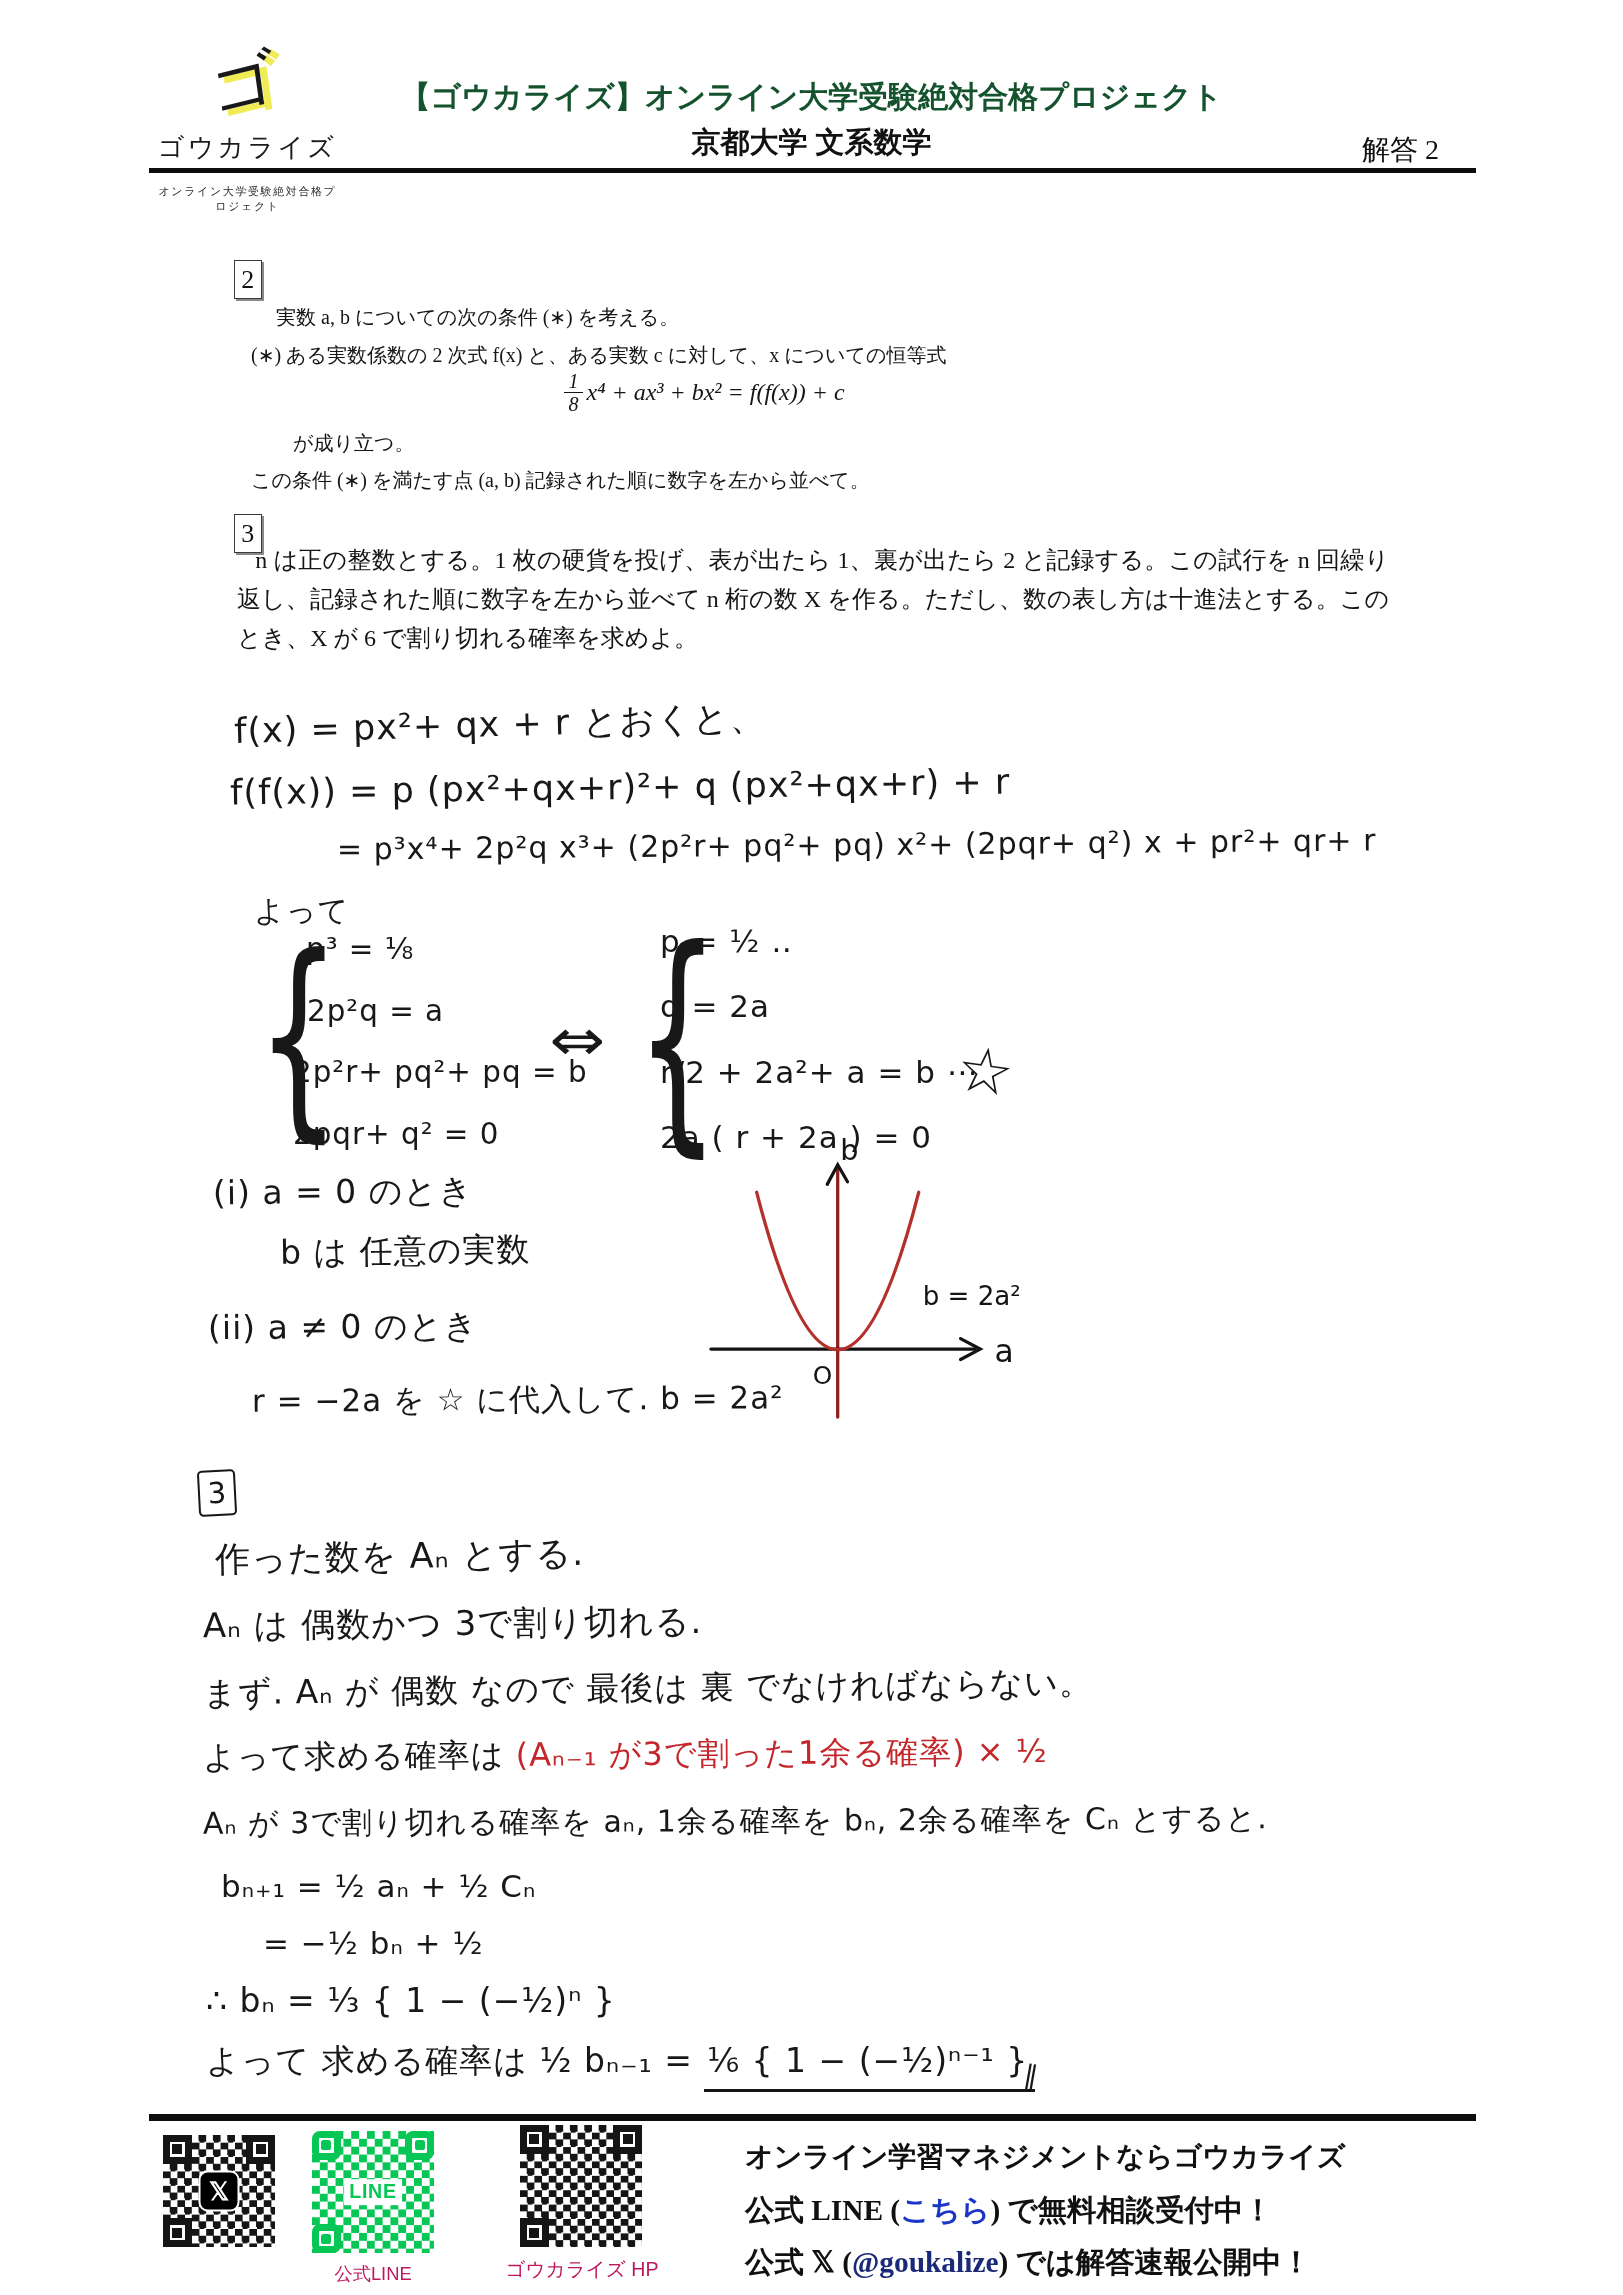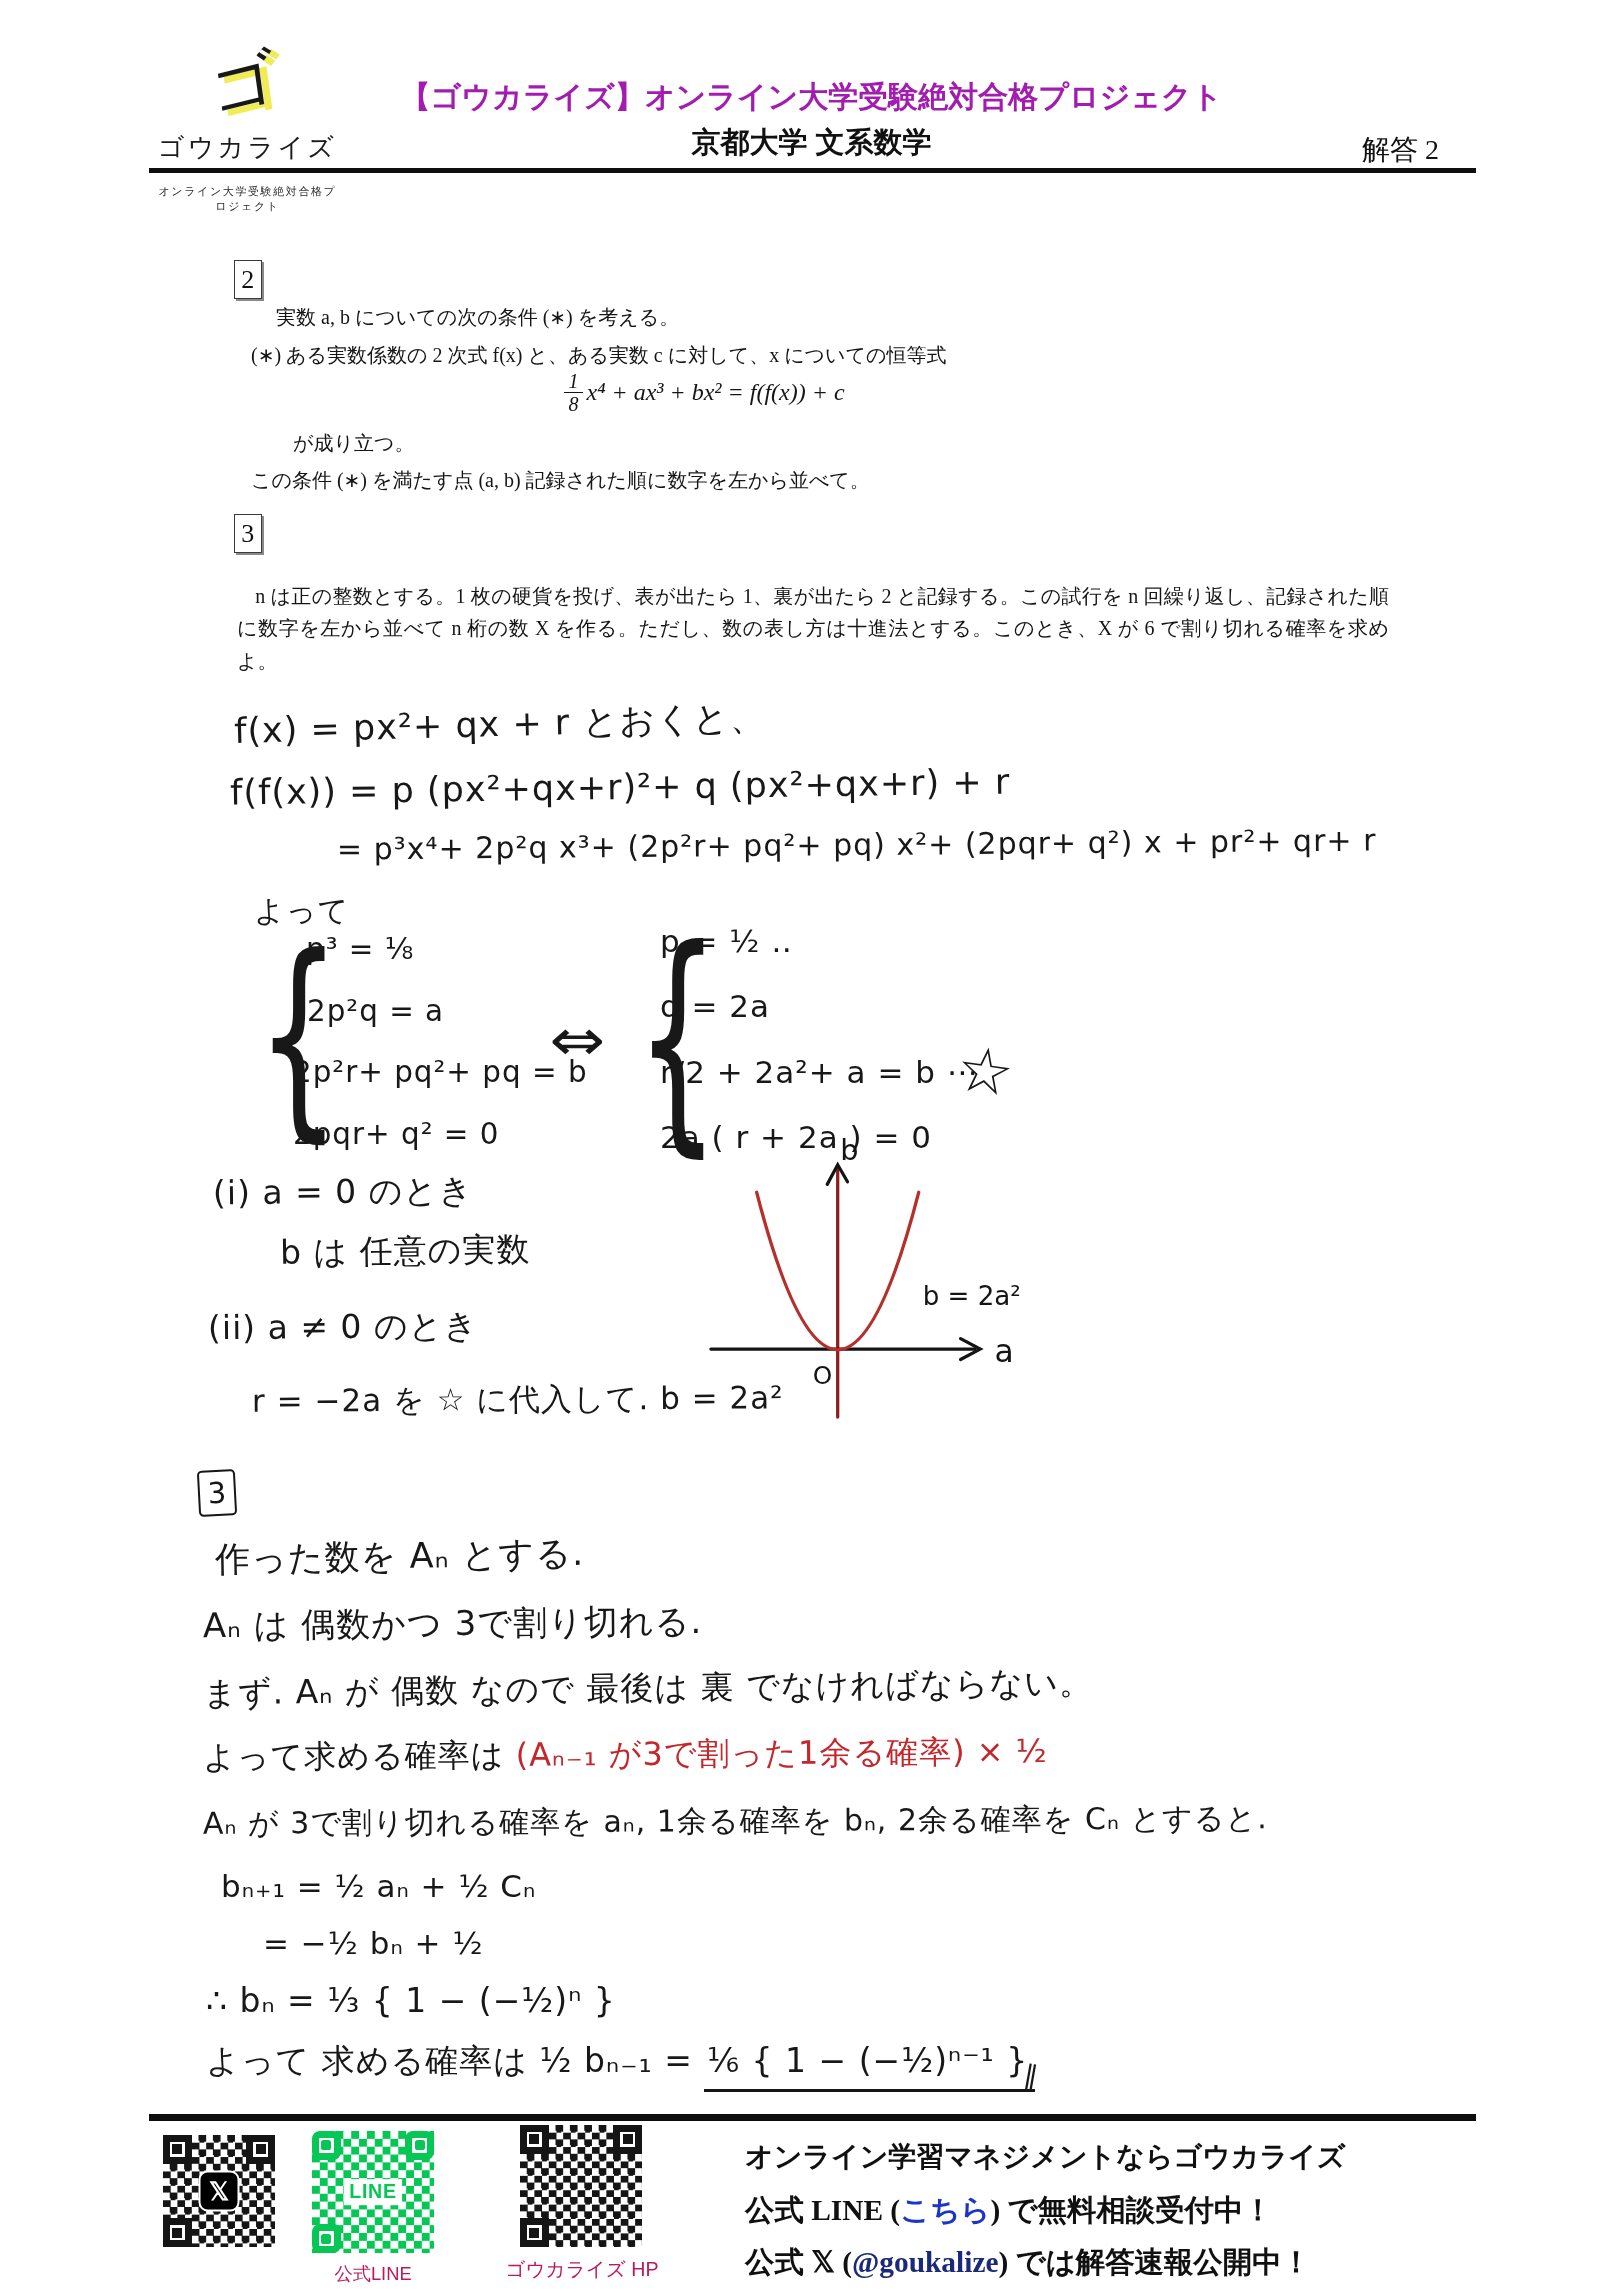--- a/index.html
+++ b/index.html
@@ -8,30 +8,30 @@
 
   .abs { position:absolute; white-space:nowrap; }
 
   
   .logo-wrap { position:absolute; left:156px; top:42px; width:183px; text-align:center; }
   .logo-mark { position:relative; height:84px; width:85px; margin:0 auto; }
   .logo-mark .y { position:absolute; left:11.8px; top:1.3px; font-size:65px; font-weight:700; color:#f0ec55; transform:rotate(-14deg) skewX(-6deg); }
   .logo-mark .k { position:absolute; left:5.2px; top:-2.6px; font-size:65px; font-weight:400; color:#181818; transform:rotate(-14deg) skewX(-6deg); }
   .logo-name { font-size:26px; letter-spacing:3.3px; color:#1b1b1b; font-weight:500; margin-top:3.9px; }
   .logo-tag { font-size:11px; letter-spacing:1.6px; color:#2e2e2e; margin-top:19px; font-family:"Liberation Serif", serif; }
-  .h-title { left:50%; transform:translateX(-50%); top:77px; font-size:30px; font-weight:700; color:#a21caf; }
+  .h-title { left:50%; transform:translateX(-50%); top:77px; font-size:30px; font-weight:700; color:#14532d; }
   .h-sub { left:50%; transform:translateX(-50%); top:123px; font-size:29px; font-weight:700; color:#111; }
   .h-ans { left:1362px; top:131px; font-size:28px; font-family:"Liberation Serif", serif; color:#111; }
   .rule { position:absolute; background:#0e0e0e; }
 
   
   .serif { font-family:"Liberation Serif", serif; color:#151515; }
   .pnum { position:absolute; width:27.5px; height:39px; border:1.3px solid #3a3a3a; box-shadow:2px 2px 0 #8a8a8a; display:flex; align-items:center; justify-content:center; font-family:"Liberation Serif", serif; font-size:26px; color:#111; background:#fff; }
   .ptext { position:absolute; font-size:20px; }
-  .p3para { position:absolute; left:237px; top:580px; width:1152px; font-size:20px; line-height:1.62; text-align:justify; text-indent:18.3px; white-space:normal; }
+  .p3para { position:absolute; left:237px; top:541px; width:1152px; font-size:24px; line-height:1.62; text-align:justify; text-indent:18.3px; white-space:normal; }
   .eqrow { position:absolute; left:564px; top:370px; display:flex; align-items:center; font-style:italic; font-size:24px; }
   .frac { display:inline-flex; flex-direction:column; align-items:center; line-height:1.05; font-size:20px; margin-right:3.3px; font-style:italic; }
   .frac .den { border-top:1.3px solid #151515; }
   .frac .num, .frac .den { padding:0.7px 4.6px; }
 
   
   .hw { position:absolute; font-family:"DejaVu Sans", sans-serif; color:#181818; letter-spacing:1px; white-space:nowrap; }
   .red { color:#c3272b; }
   .brace { position:absolute; font-family:"DejaVu Sans", sans-serif; color:#181818; font-weight:400; }
   .syscol { position:absolute; font-family:"DejaVu Sans", sans-serif; color:#181818; }

